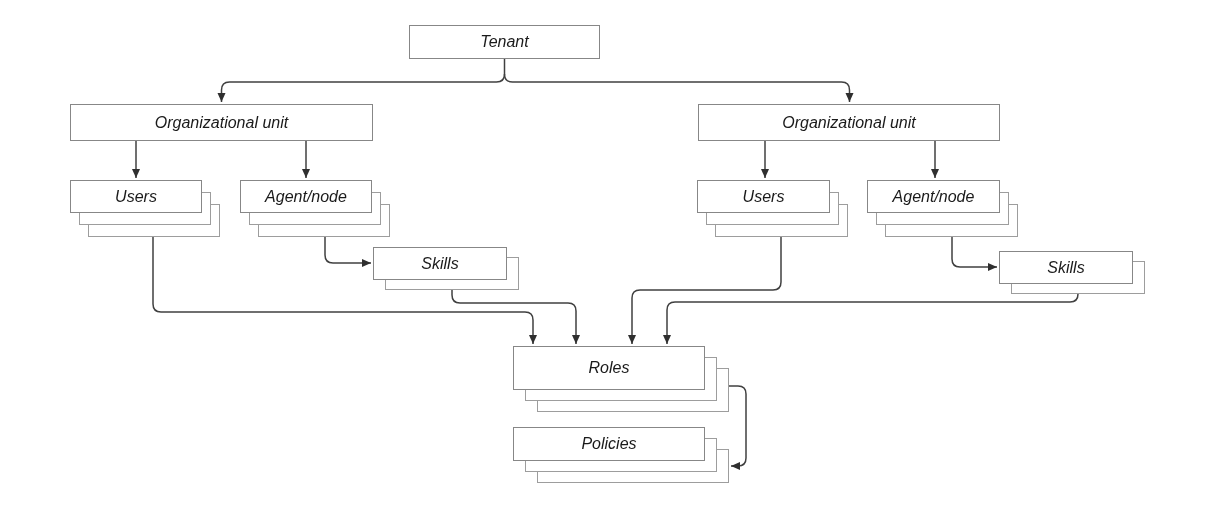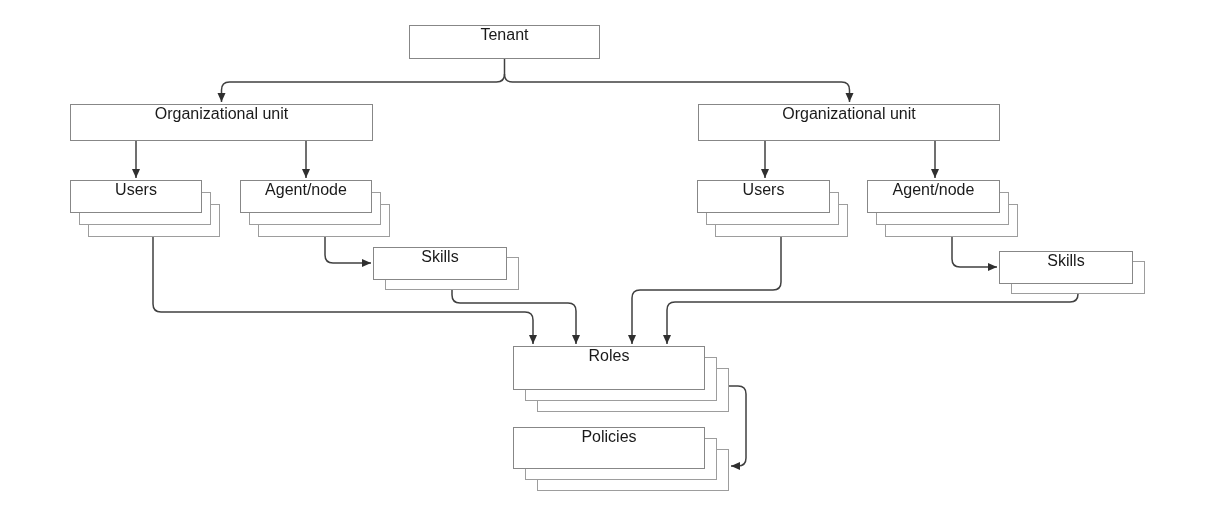--- a/index.html
+++ b/index.html
@@ -19,23 +19,24 @@
     background:#ffffff;
     border:1px solid #9d9d9d;
     box-sizing:border-box;
   }
   .front{
     position:absolute;
     width:100%;height:100%;
     background:#ffffff;
     border:1px solid #878787;
     box-sizing:border-box;
-    display:flex;align-items:flex-start;justify-content:center;
+    display:flex;align-items:center;justify-content:center;
     font-size:16px;color:#1a1a1a;
     white-space:nowrap;
+    font-style:italic;
   }
 </style>
 </head>
 <body>
 
 <div class="canvas">
 
   <svg class="edges" width="1208" height="513" viewBox="0 0 1208 513">
     <defs>
       <marker id="arrow" markerUnits="userSpaceOnUse" markerWidth="10" markerHeight="9" refX="9" refY="4" orient="auto">
@@ -122,21 +123,21 @@
   </div>
 
   <div class="node" style="left:513px;top:346px;width:192px;height:44px;">
     <div class="layer" style="left:24px;top:22px;"></div>
     <div class="layer" style="left:12px;top:11px;"></div>
     <div class="front">
       <span>Roles</span>
     </div>
   </div>
 
-  <div class="node" style="left:513px;top:427px;width:192px;height:42px;">
+  <div class="node" style="left:513px;top:427px;width:192px;height:34px;">
     <div class="layer" style="left:24px;top:22px;"></div>
     <div class="layer" style="left:12px;top:11px;"></div>
     <div class="front">
       <span>Policies</span>
     </div>
   </div>
 
 </div>
 
 </body></html>

